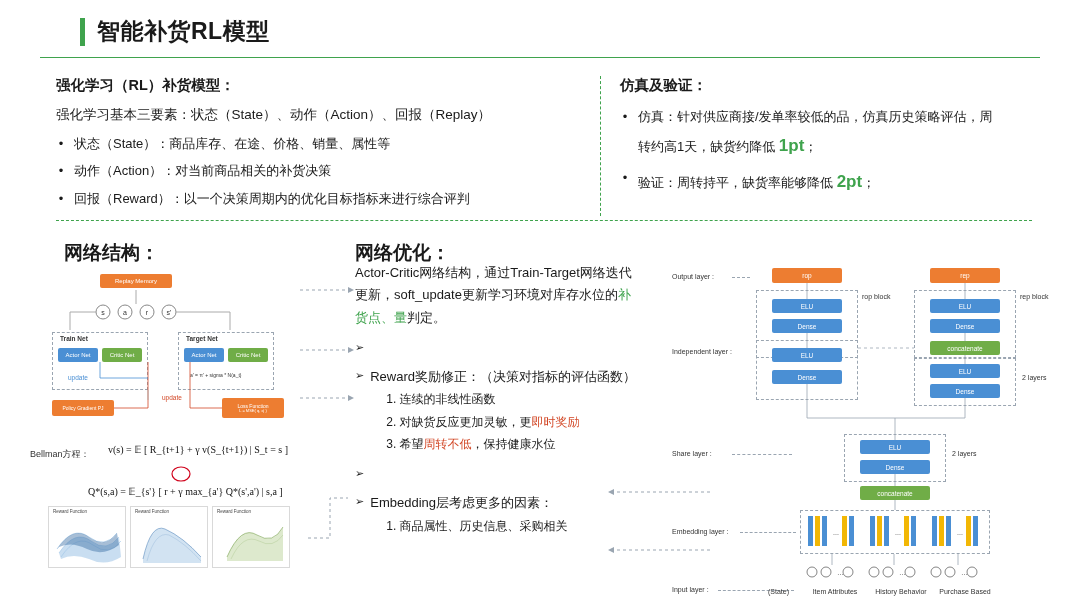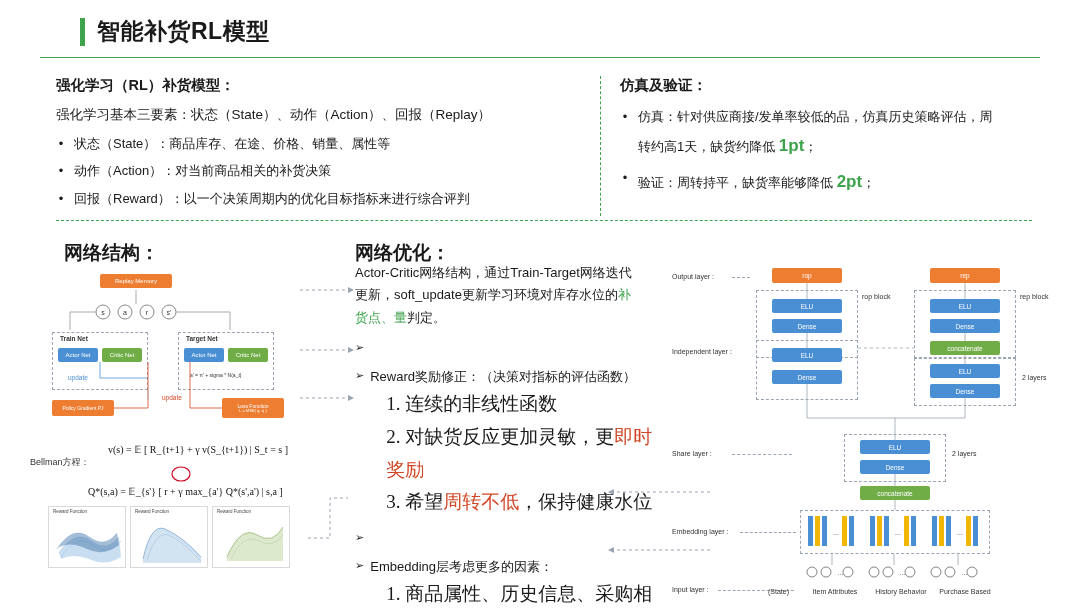--- a/index.html
+++ b/index.html
@@ -92,21 +92,21 @@
     position: absolute; left: 355px; top: 262px; width: 300px;
   }
   .mid-line {
     font-size: 13px; line-height: 1.72; color: #1a1a1a;
   }
   .mid-item { display: flex; gap: 6px; margin-top: 9px; }
   .arrow-g { color: #1a1a1a; flex: 0 0 auto; font-size: 11px; line-height: 1.72; }
   .grn { color: #3FA34D; }
   .red { color: #D24726; }
   .ul { text-decoration: underline; }
-  .sub-line { font-size: 19px; line-height: 1.72; padding-left: 16px; font-family: Liberation Serif, serif; }
+  .sub-line { font-size: 12px; line-height: 1.72; padding-left: 16px; }
   
   .rnet { position: absolute; left: 672px; top: 258px; width: 400px; height: 345px; }
   .rlbl { position: absolute; font-size: 7px; color: #333; }
   .rbox { position: absolute; border-radius: 2px; display:flex; align-items:center; justify-content:center; font-size: 6.5px; color:#fff; }
   .rdash { position: absolute; border: 1px dashed #9aa5b1; }
   .leader { position: absolute; border-top: 1px dashed #9aa5b1; }
 </style>
 </head>
 <body>
 
@@ -204,21 +204,21 @@
   </div>
   <div class="lbl" style="left:132px; top:132px; color:#D24726;">update</div>
 
   <svg width="290" height="170" style="position:absolute; left:0; top:0;">
     <path d="M84 146 L118 146 L118 100" stroke="#D24726" stroke-width=".8" fill="none"></path>
     <path d="M192 146 L160 146 L160 100" stroke="#D24726" stroke-width=".8" fill="none"></path>
     <path d="M70 100 L70 116 L118 116" stroke="#4A8FD4" stroke-width=".8" fill="none"></path>
     <path d="M118 128 L118 138" stroke="#aaa" stroke-width=".8" fill="none"></path>
   </svg>
 
-  <div class="lbl" style="left:0px; top:186px; font-size:9px;margin-top:8px;">Bellman方程：</div>
+  <div class="lbl" style="left:0px; top:186px; font-size:9px;">Bellman方程：</div>
   <div class="formula" style="left:78px; top:182px;">v(s) = 𝔼 [ R_{t+1} + γ v(S_{t+1}) | S_t = s ]</div>
   <div class="formula" style="left:58px; top:224px;">Q*(s,a) = 𝔼_{s'} [ r + γ max_{a'} Q*(s',a') | s,a ]</div>
   <svg style="position:absolute; left:138px; top:200px;" width="30" height="24">
     <ellipse cx="13" cy="12" rx="9" ry="7" fill="none" stroke="#D0021B" stroke-width="1.2"></ellipse>
   </svg>
 
   <div class="plot" style="left:18px; top:244px; width:78px; height:62px;">
     <div class="plot-title">Reward Function</div>
     <svg width="78" height="62" viewBox="0 0 78 62">
       <g stroke="#6fa8dc" stroke-width=".4" fill="none">

